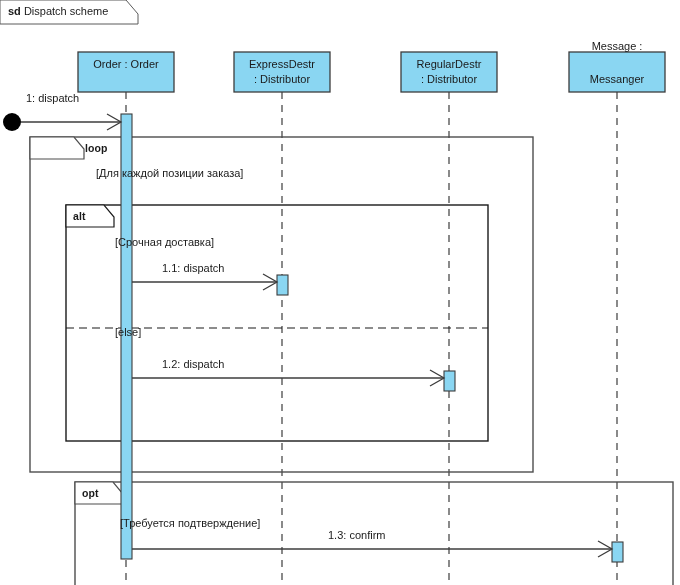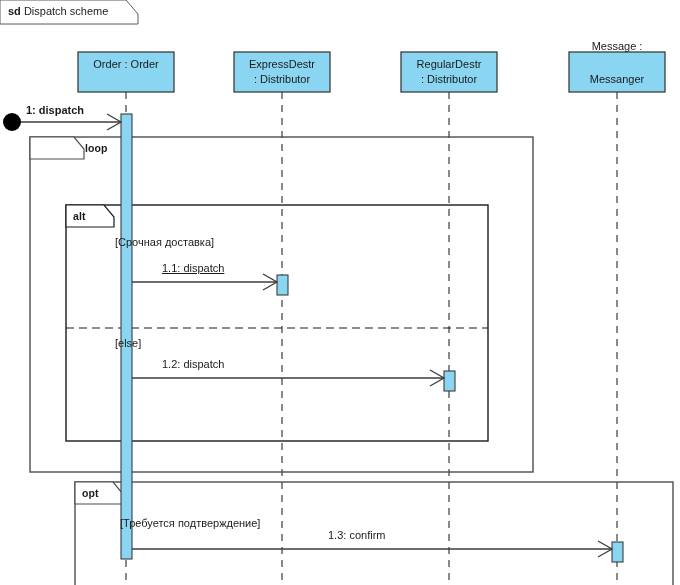--- a/index.html
+++ b/index.html
@@ -111,22 +111,23 @@
   <div class="txt lifeline-label" style="left:401px; top:58px;text-align:center;">RegularDestr</div>
   <div class="txt lifeline-label" style="left:401px; top:73px;">: Distributor</div>
 
   <div class="txt lifeline-label" style="left:569px; top:40px;">Message :</div>
   <div class="txt lifeline-label" style="left:569px; top:73px;">Messanger</div>
 
   <div class="txt frame-tab-label" style="left:37px; top:142px;padding-left:48px;">loop</div>
   <div class="txt frame-tab-label" style="left:73px; top:210px;">alt</div>
   <div class="txt frame-tab-label" style="left:82px; top:487px;">opt</div>
 
+  <div class="txt guard-label" style="left:96px; top:167px;">[Для каждой позиции заказа]</div>
   <div class="txt guard-label" style="left:115px; top:236px;">[Срочная доставка]</div>
-  <div class="txt guard-label" style="left:115px; top:337px;text-align:right;">[else]</div>
+  <div class="txt guard-label" style="left:115px; top:326px;text-align:right;">[else]</div>
   <div class="txt guard-label" style="left:120px; top:517px;">[Требуется подтверждение]</div>
 
-  <div class="txt msg-label" style="left:26px; top:104px;font-weight:bold;">1: dispatch</div>
-  <div class="txt msg-label" style="left:162px; top:262px;text-decoration:underline;">1.1: dispatch</div>
+  <div class="txt msg-label" style="left:26px; top:92px;">1: dispatch</div>
+  <div class="txt msg-label" style="left:162px; top:262px;">1.1: dispatch</div>
   <div class="txt msg-label" style="left:162px; top:358px;">1.2: dispatch</div>
   <div class="txt msg-label" style="left:328px; top:529px;">1.3: confirm</div>
 
 </div>
 
 </body></html>

